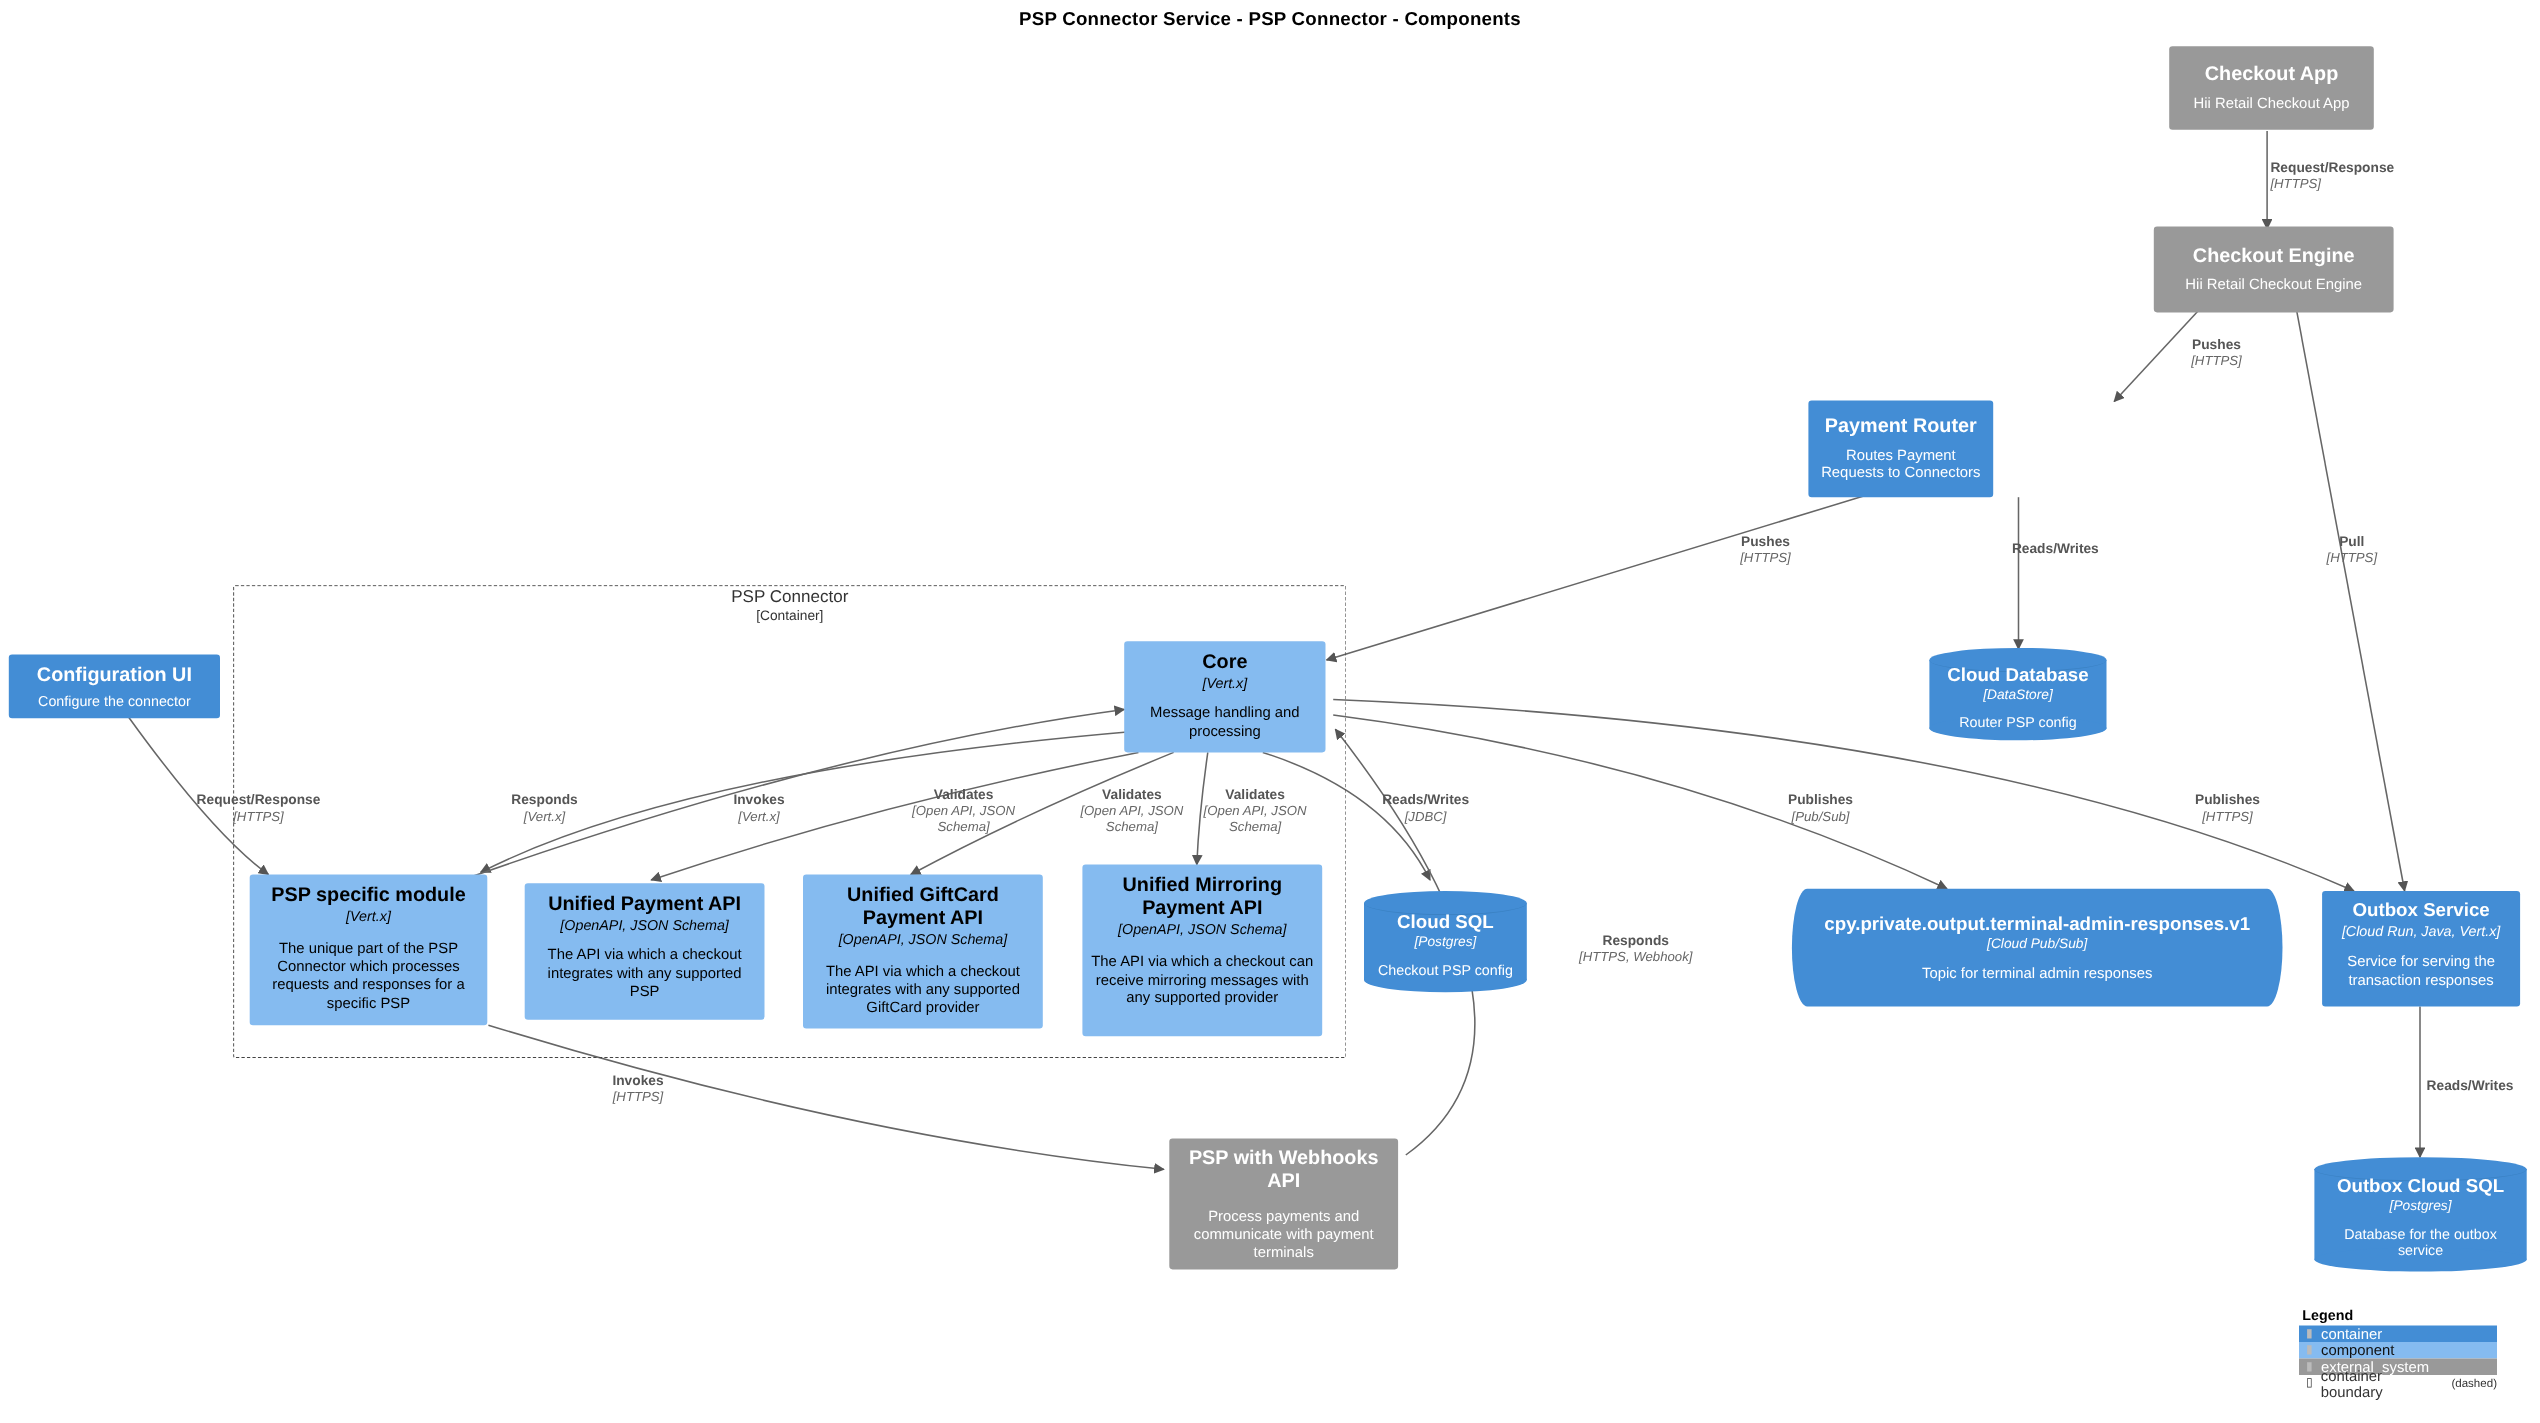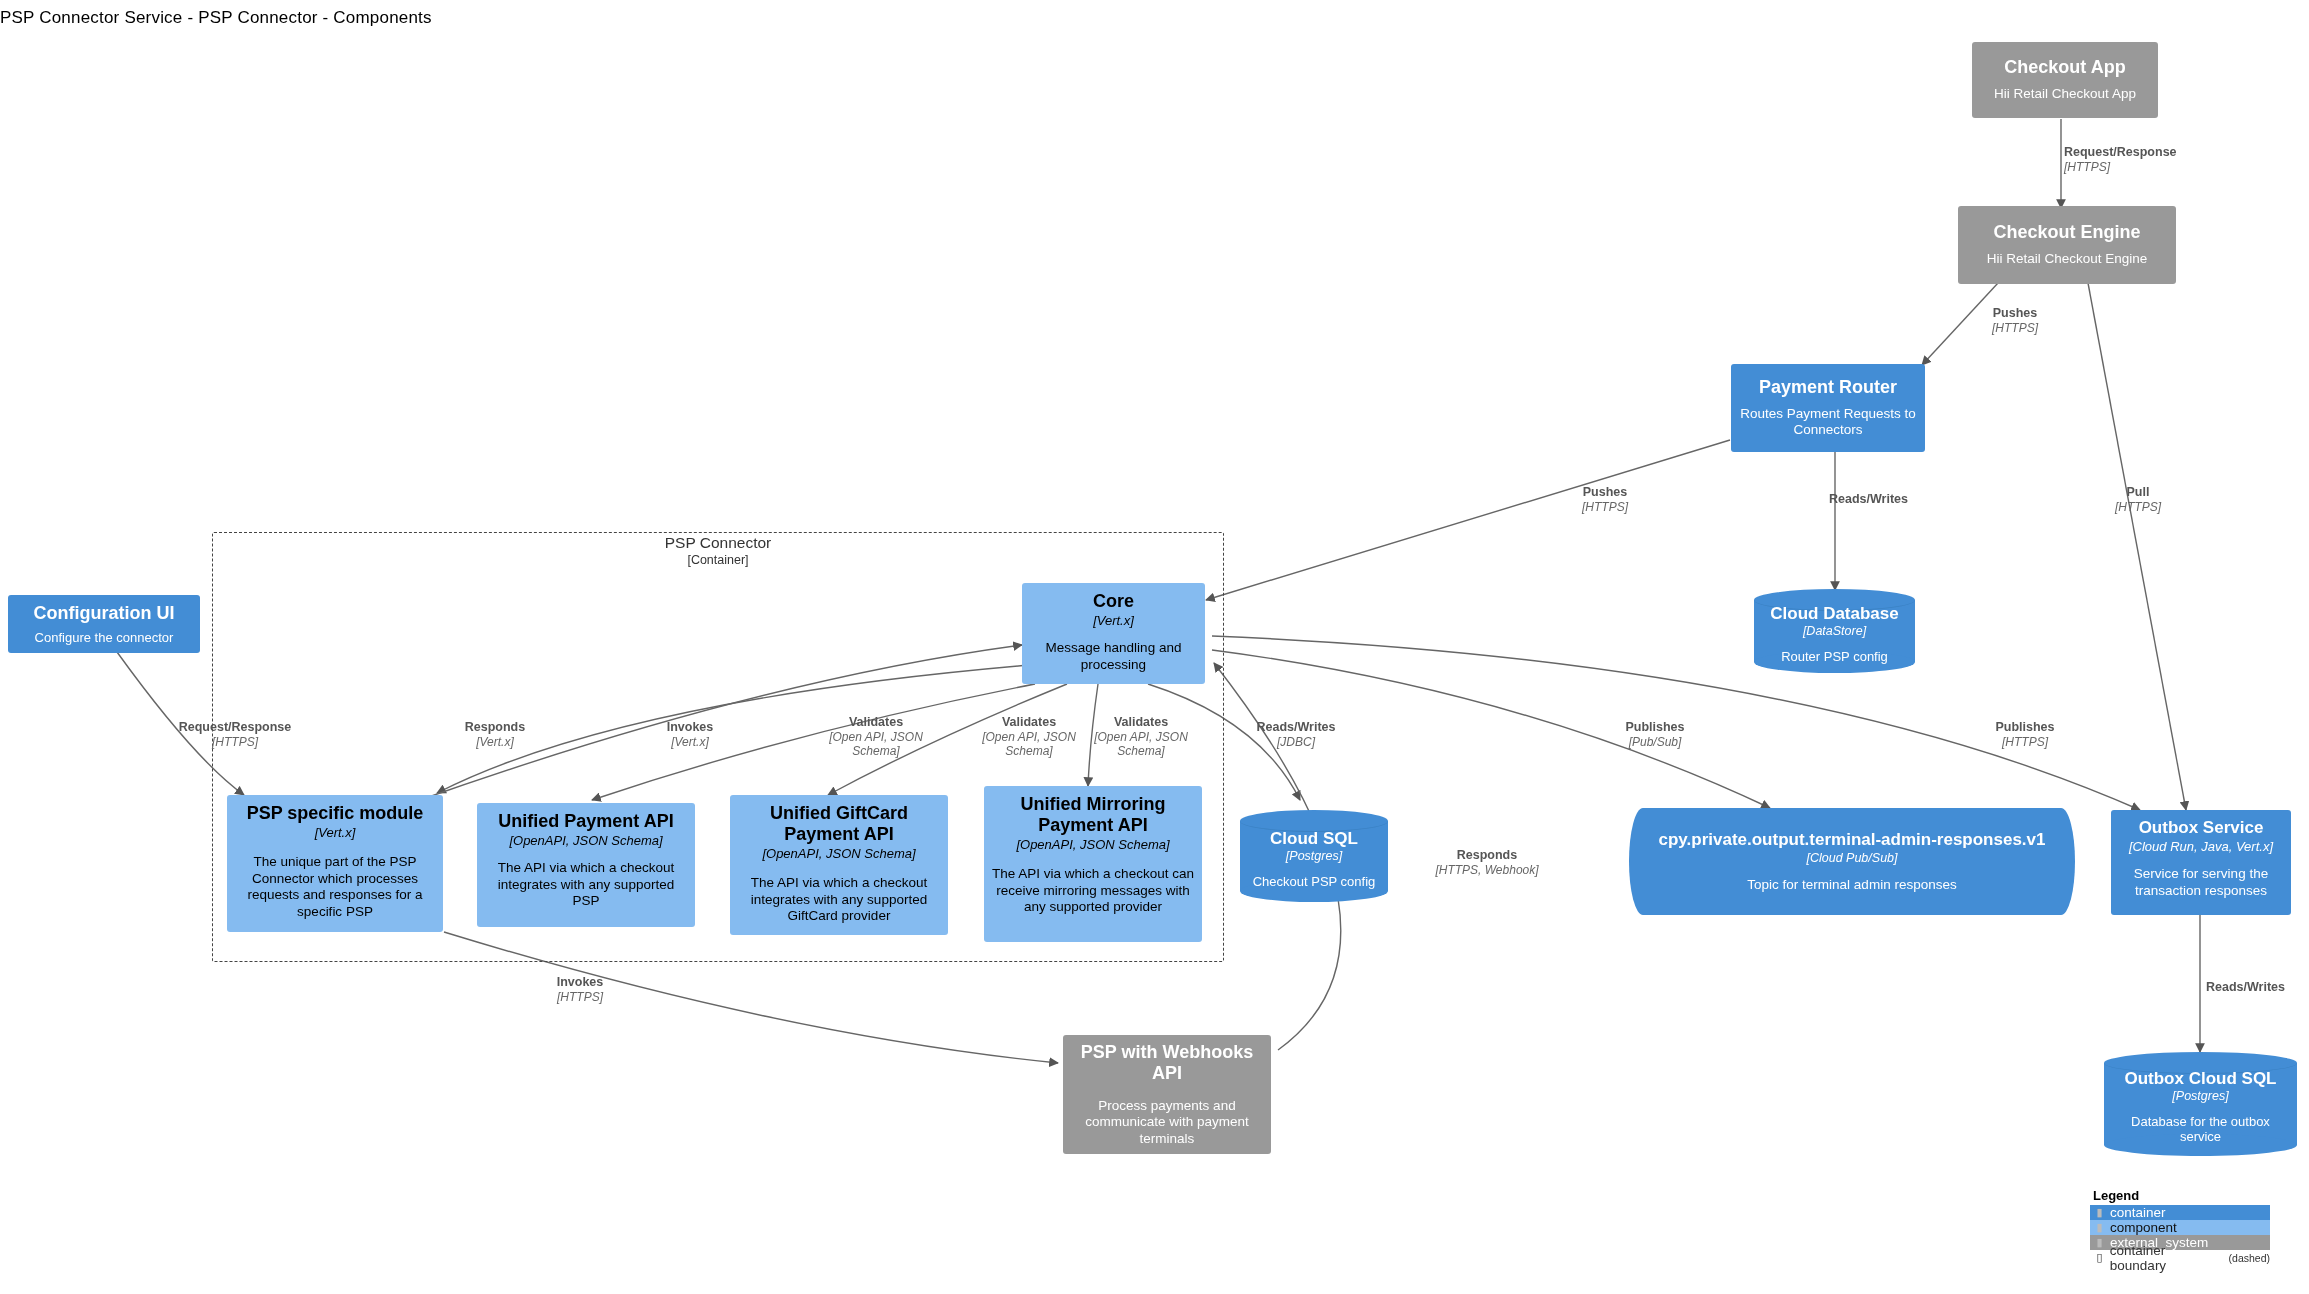--- a/index.html
+++ b/index.html
@@ -18,22 +18,23 @@
   #edges {
     position: absolute;
     left: 0; top: 0;
     width: 2309px; height: 1294px;
     pointer-events: none;
   }
   .diagram-title {
     position: absolute;
     left: 0; top: 8px;
     width: 2309px;
+    text-align: center;
     font-size: 17px;
-    font-weight: normal;
+    font-weight: bold;
     color: #000000;
     letter-spacing: 0.2px;
   }
   
   .node {
     position: absolute;
     display: flex;
     flex-direction: column;
     align-items: center;
     justify-content: flex-start;
@@ -273,21 +274,21 @@
 
     <span class="n-desc" style="margin-top:8px;">Hii Retail Checkout Engine</span>
   </div>
 
   <div class="node type-external empty-tech" style="left:1972px; top:42px; width:186px; height:76px; justify-content:center;">
     <span class="n-name">Checkout App</span>
 
     <span class="n-desc" style="margin-top:8px;">Hii Retail Checkout App</span>
   </div>
 
-  <div class="node type-container empty-tech" style="left:1731px; top:364px; width:194px; height:88px; justify-content:center;">
+  <div class="node type-container empty-tech" style="left:1644px; top:364px; width:168px; height:88px; justify-content:center;">
     <span class="n-name">Payment Router</span>
 
     <span class="n-desc" style="margin-top:8px;">Routes Payment Requests to Connectors</span>
   </div>
 
   <div class="node type-container empty-tech" style="left:8px; top:595px; width:192px; height:58px; justify-content:center;">
     <span class="n-name">Configuration UI</span>
 
     <span class="n-desc" style="margin-top:6px; font-size:13px;">Configure the connector</span>
   </div>

